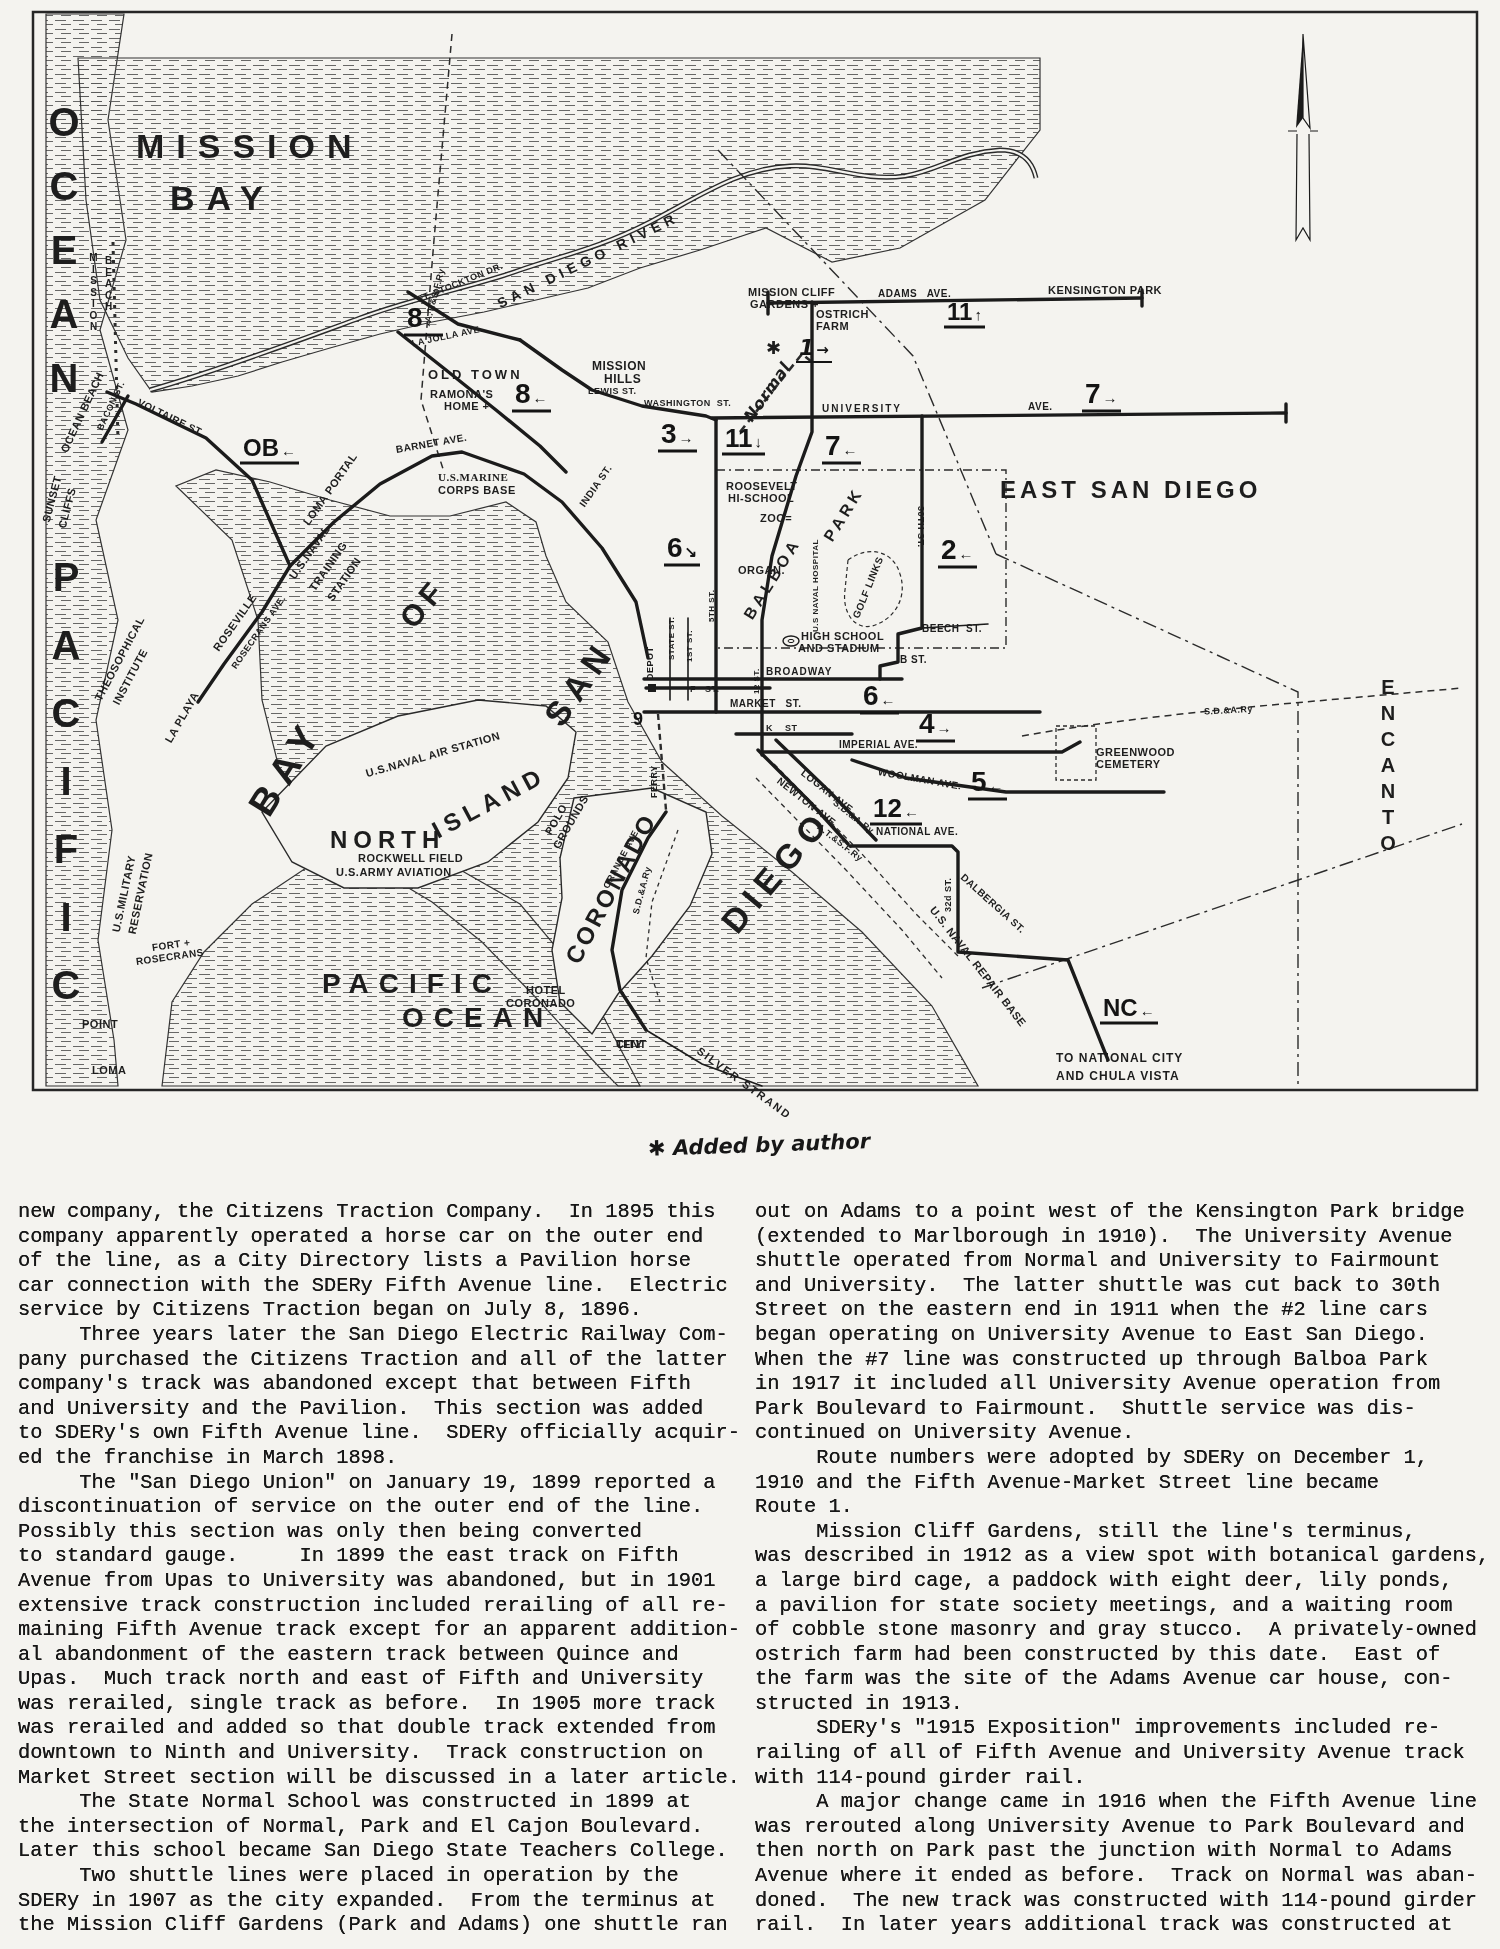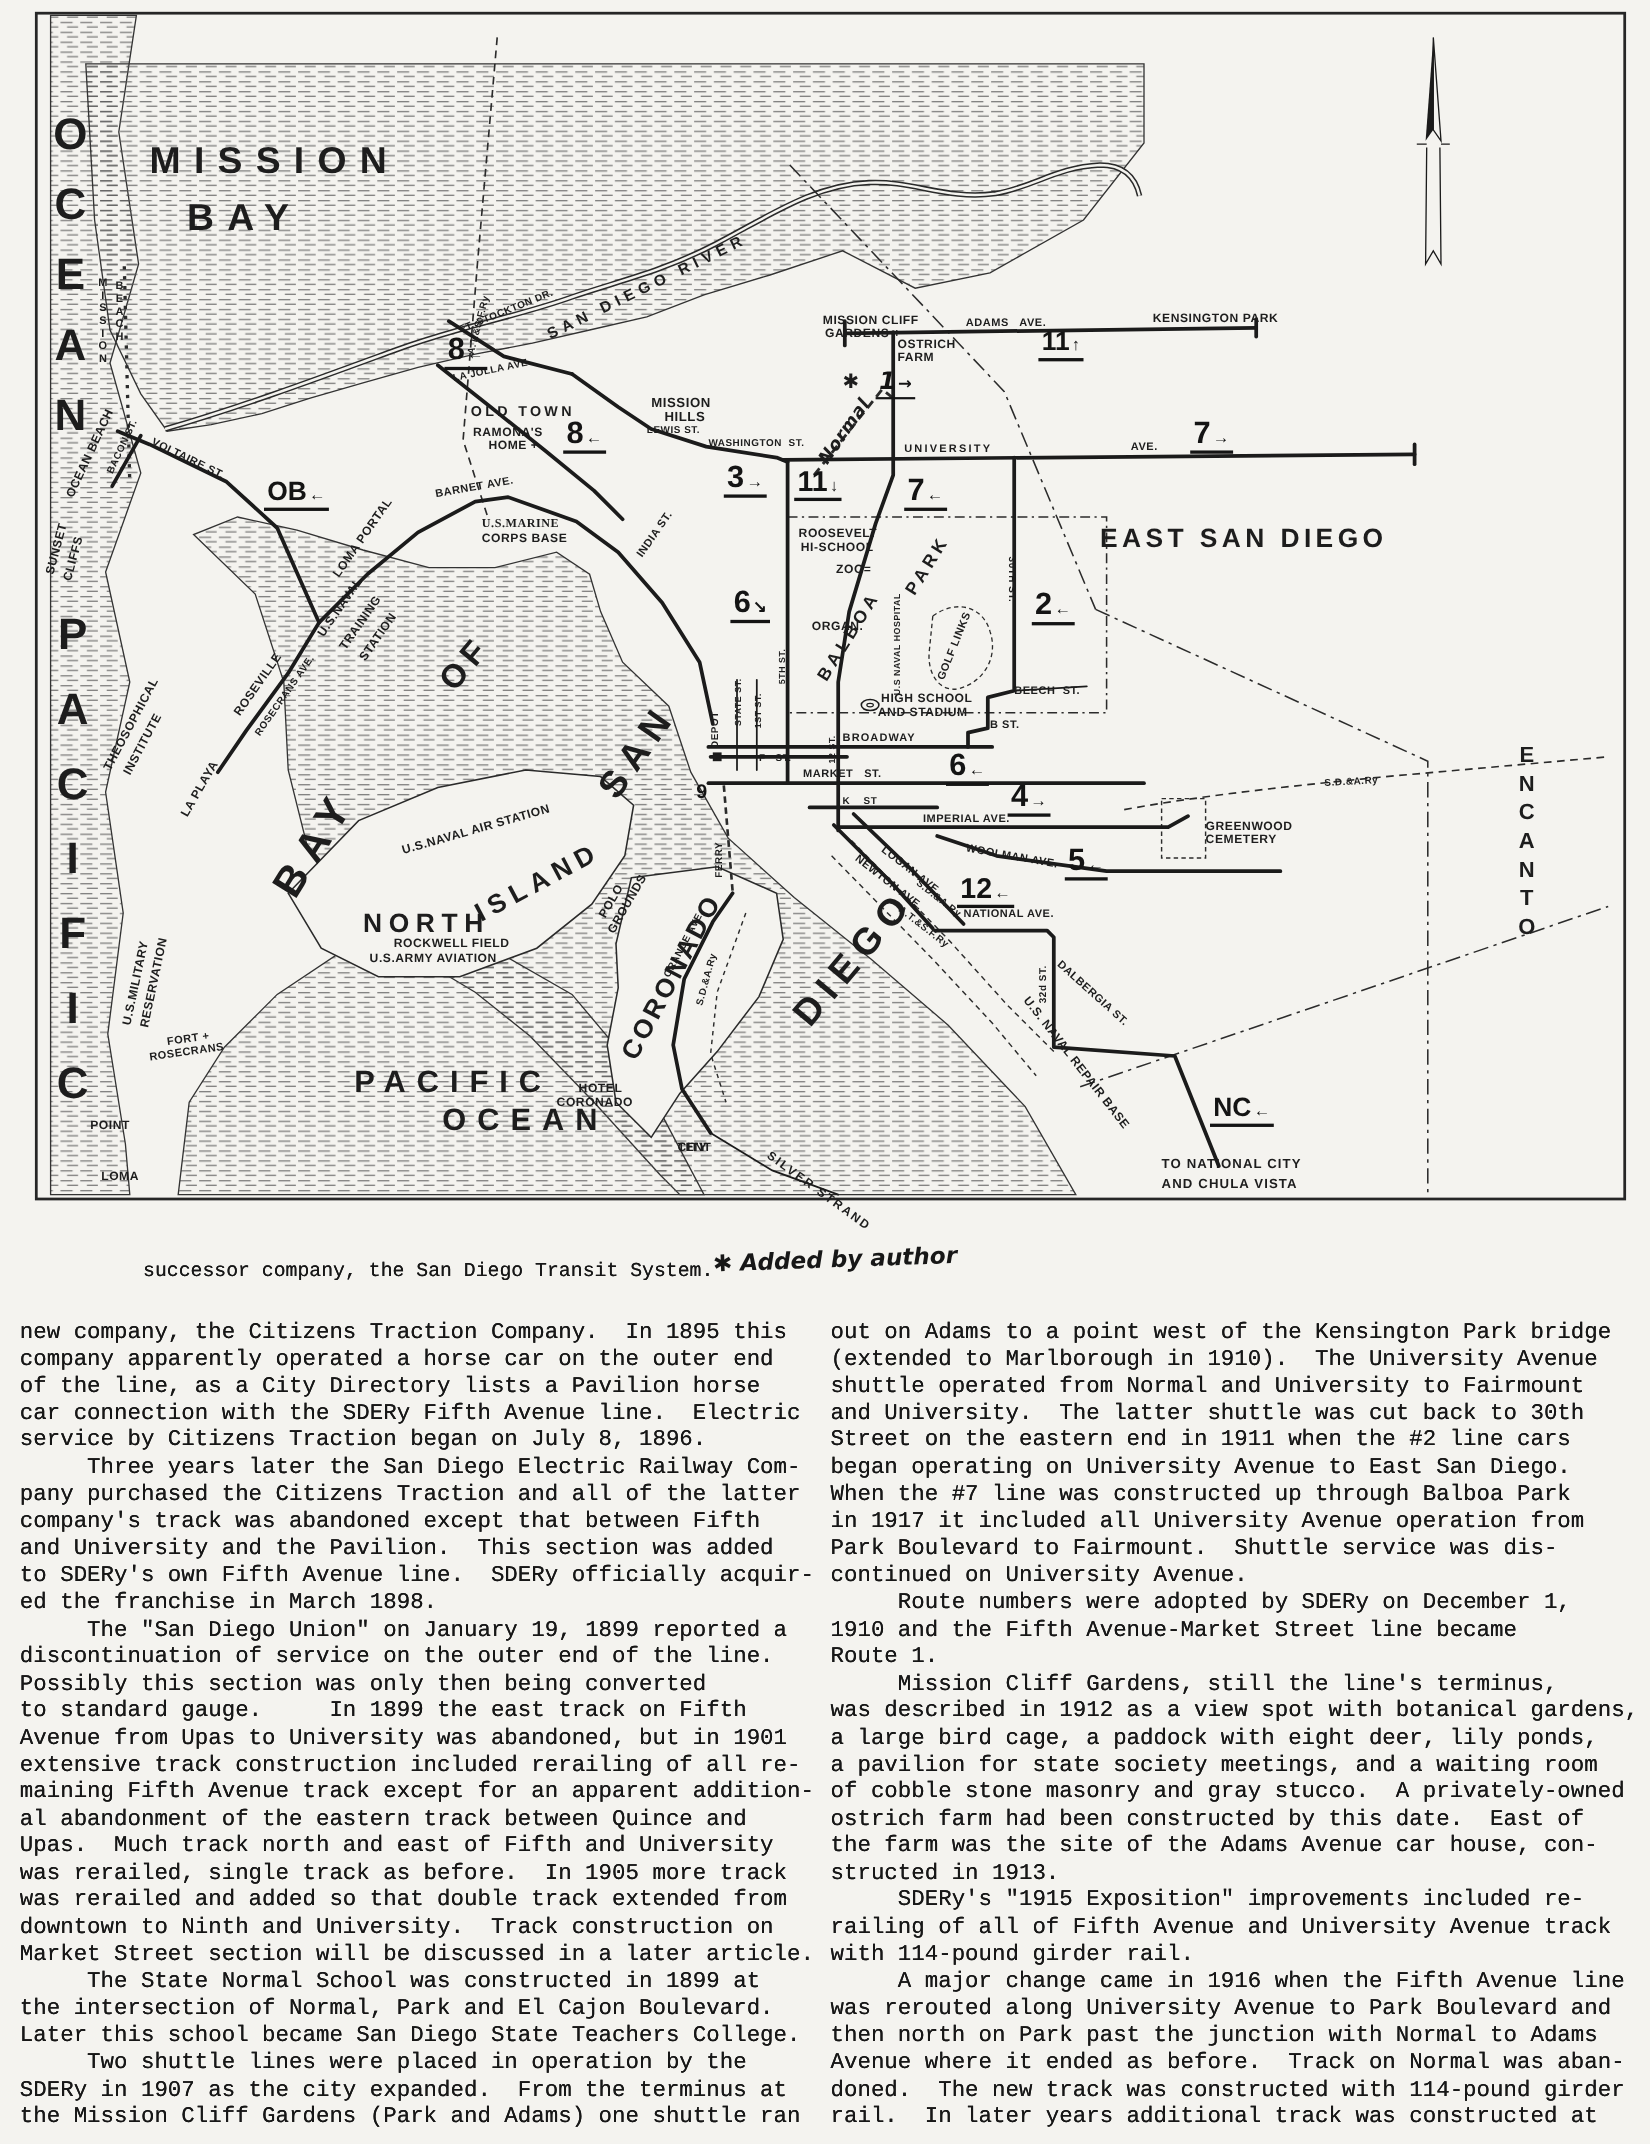--- a/index.html
+++ b/index.html
@@ -261,21 +261,20 @@
       <span class="rmk" style="left: 916px; top: 726px; font-size: 28px; transform: translateY(-50%);"><span class="rn">4</span><span class="ra">→</span></span>
       <span class="rmk" style="left: 968px; top: 784px; font-size: 28px; transform: translateY(-50%);"><span class="rn">5</span><span class="ra">←</span></span>
       <span class="rmk" style="left: 870px; top: 810px; font-size: 26px; transform: translateY(-50%);"><span class="rn">12</span><span class="ra">←</span></span>
       <span class="rmk plain" style="left: 630px; top: 720px; font-size: 18px; transform: translateY(-50%);"><span class="rn">9</span></span>
       <span class="rmk" style="left: 1100px; top: 1010px; font-size: 24px; transform: translateY(-50%);"><span class="rn">NC</span><span class="ra">←</span></span>
       <span class="rmk hand" style="left: 796px; top: 350px; font-size: 22px; transform: translateY(-50%);"><span class="rn">1</span><span class="ra">→</span></span>
     </div>
 </div>
 
 <div class="caption">
-  <div>successor company, the San Diego Transit System.</div>
 </div>
 <div class="hand-note">✱ Added by author</div>
 
 <div class="col col-left">
   <pre>new company, the Citizens Traction Company.  In 1895 this
 company apparently operated a horse car on the outer end
 of the line, as a City Directory lists a Pavilion horse
 car connection with the SDERy Fifth Avenue line.  Electric
 service by Citizens Traction began on July 8, 1896.
      Three years later the San Diego Electric Railway Com-

